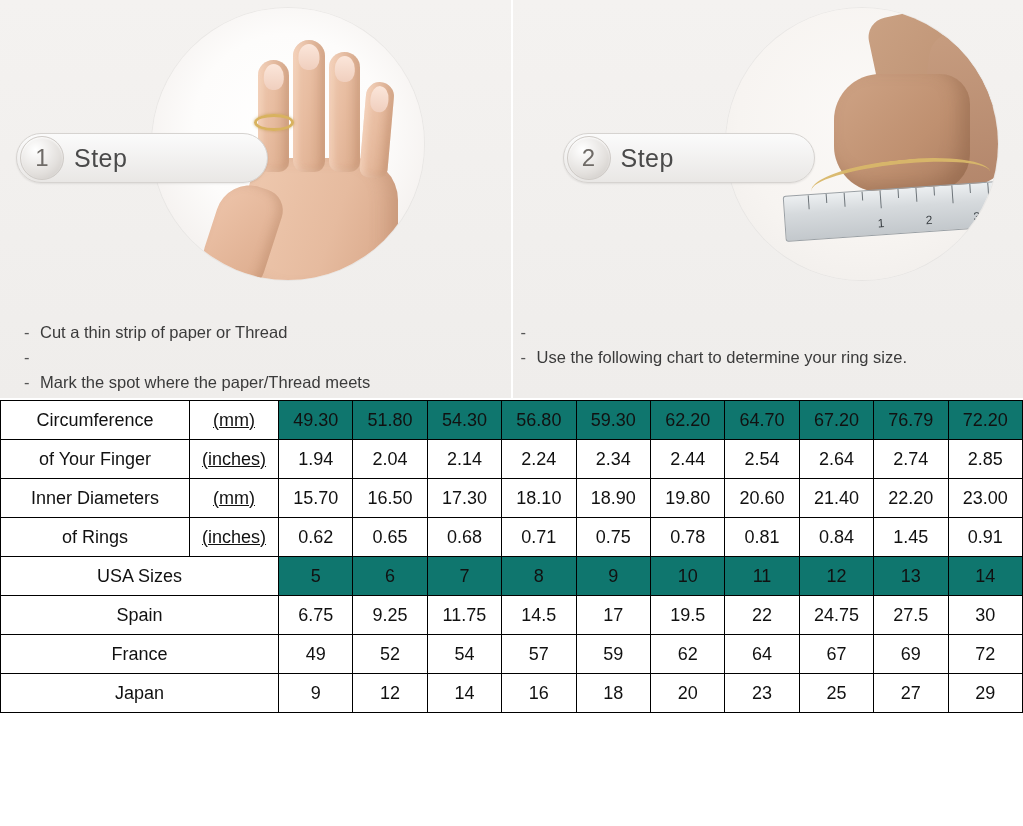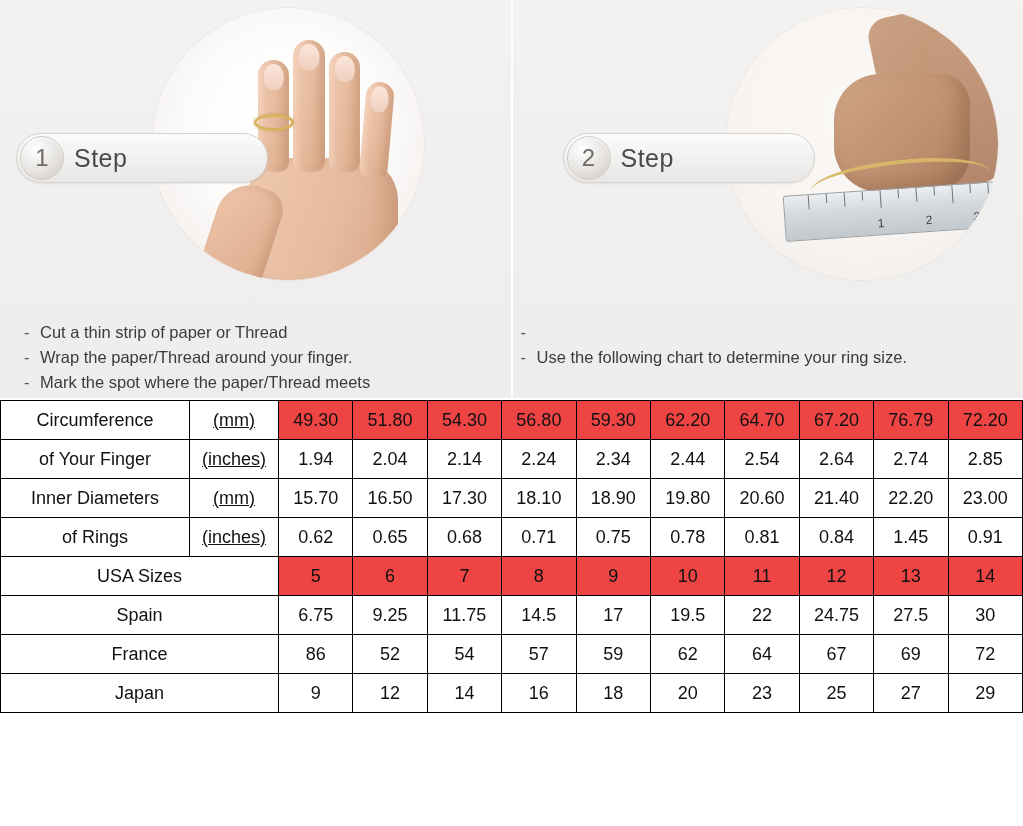--- a/index.html
+++ b/index.html
@@ -201,21 +201,21 @@
     text-align: left;
     font-size: 19px;
     padding-left: 8px;
   }
   td.unit {
     text-align: left;
     font-size: 17px;
     padding-left: 6px;
     text-decoration: underline;
   }
-  td.shaded { background: #ef4444; margin-top: 42px; }
+  td.shaded { background: #0f766e; margin-top: 42px; }
   .col-label { width: 184px; }
   .col-unit  { width: 84px; }
 </style>
 </head>
 <body>
 
 <div class="page">
 
   <div class="steps">
 
@@ -244,21 +244,20 @@
         <div class="step-num">1</div>
         <div class="step-word">Step</div>
       </div>
       <div class="bullets b1">
         <div class="row">
           <span class="dash">-</span>
           <span>Cut a thin strip of paper or Thread</span>
         </div>
         <div class="row">
           <span class="dash">-</span>
-          <span>Wrap the paper/Thread around your finger.</span>
         </div>
         <div class="row">
           <span class="dash">-</span>
           <span>Mark the spot where the paper/Thread meets</span>
         </div>
       </div>
     </div>
 
     <div class="step-panel right">
       <div class="photo p2">
@@ -390,21 +389,21 @@
         <td>17</td>
         <td>19.5</td>
         <td>22</td>
         <td>24.75</td>
         <td>27.5</td>
         <td>30</td>
       </tr>
 
       <tr>
         <td class="hdr-left" colspan="2">France</td>
-        <td>86</td>
+        <td>49</td>
         <td>52</td>
         <td>54</td>
         <td>57</td>
         <td>59</td>
         <td>62</td>
         <td>64</td>
         <td>67</td>
         <td>69</td>
         <td>72</td>
       </tr>

